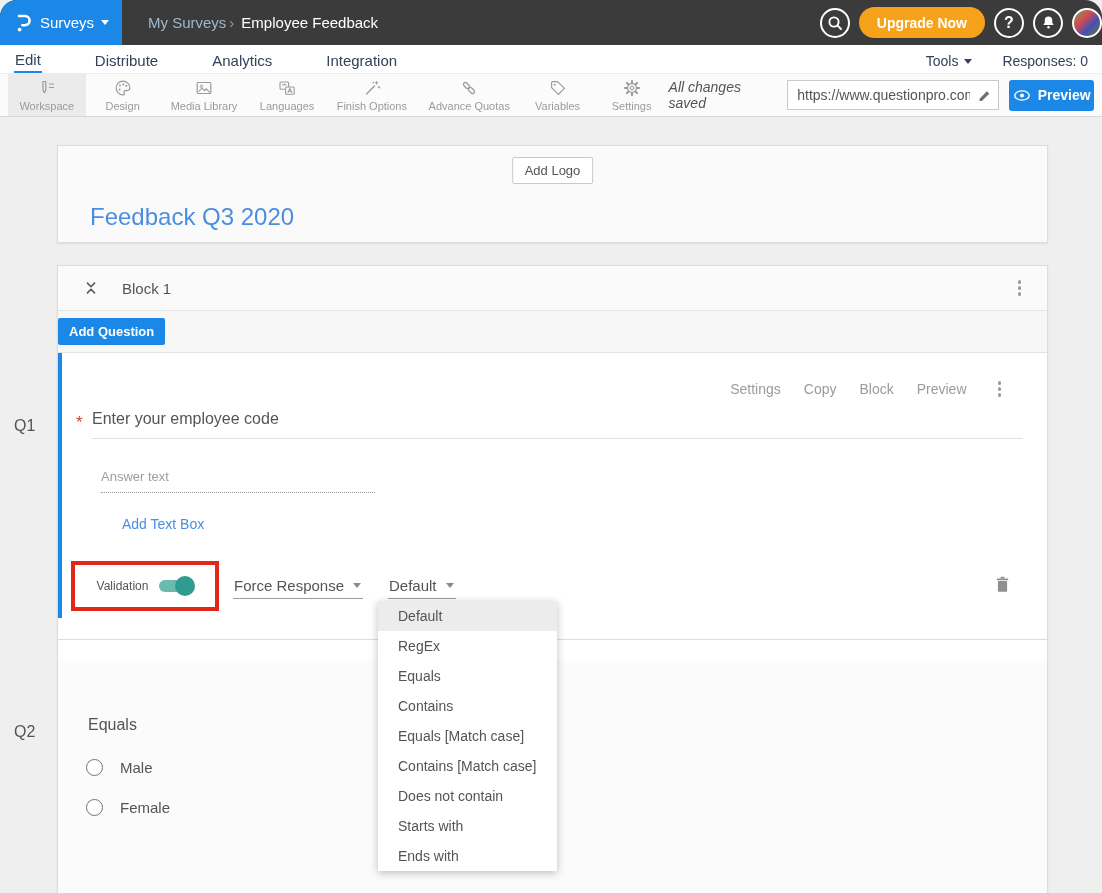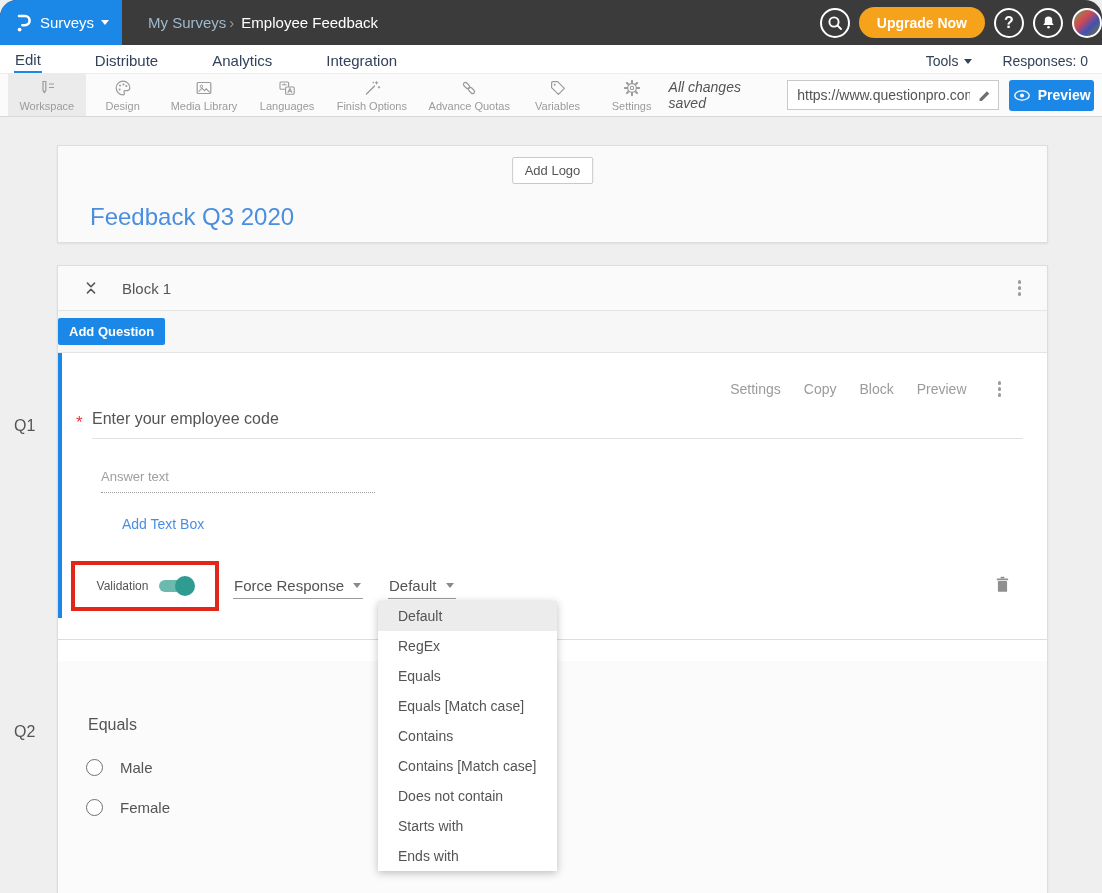--- a/index.html
+++ b/index.html
@@ -335,21 +335,21 @@
     </div>
   </div>
 
   <div class="q-gutter g1">Q1</div>
   <div class="q-gutter g2">Q2</div>
 
   <div class="dropdown-menu">
     <div class="dd-item selected">Default</div>
     <div class="dd-item">RegEx</div>
     <div class="dd-item">Equals</div>
+    <div class="dd-item">Contains</div>
     <div class="dd-item">Equals [Match case]</div>
-    <div class="dd-item">Contains</div>
     <div class="dd-item">Contains [Match case]</div>
     <div class="dd-item">Does not contain</div>
     <div class="dd-item">Starts with</div>
     <div class="dd-item">Ends with</div>
   </div>
 
 </div>
 
 </body></html>

